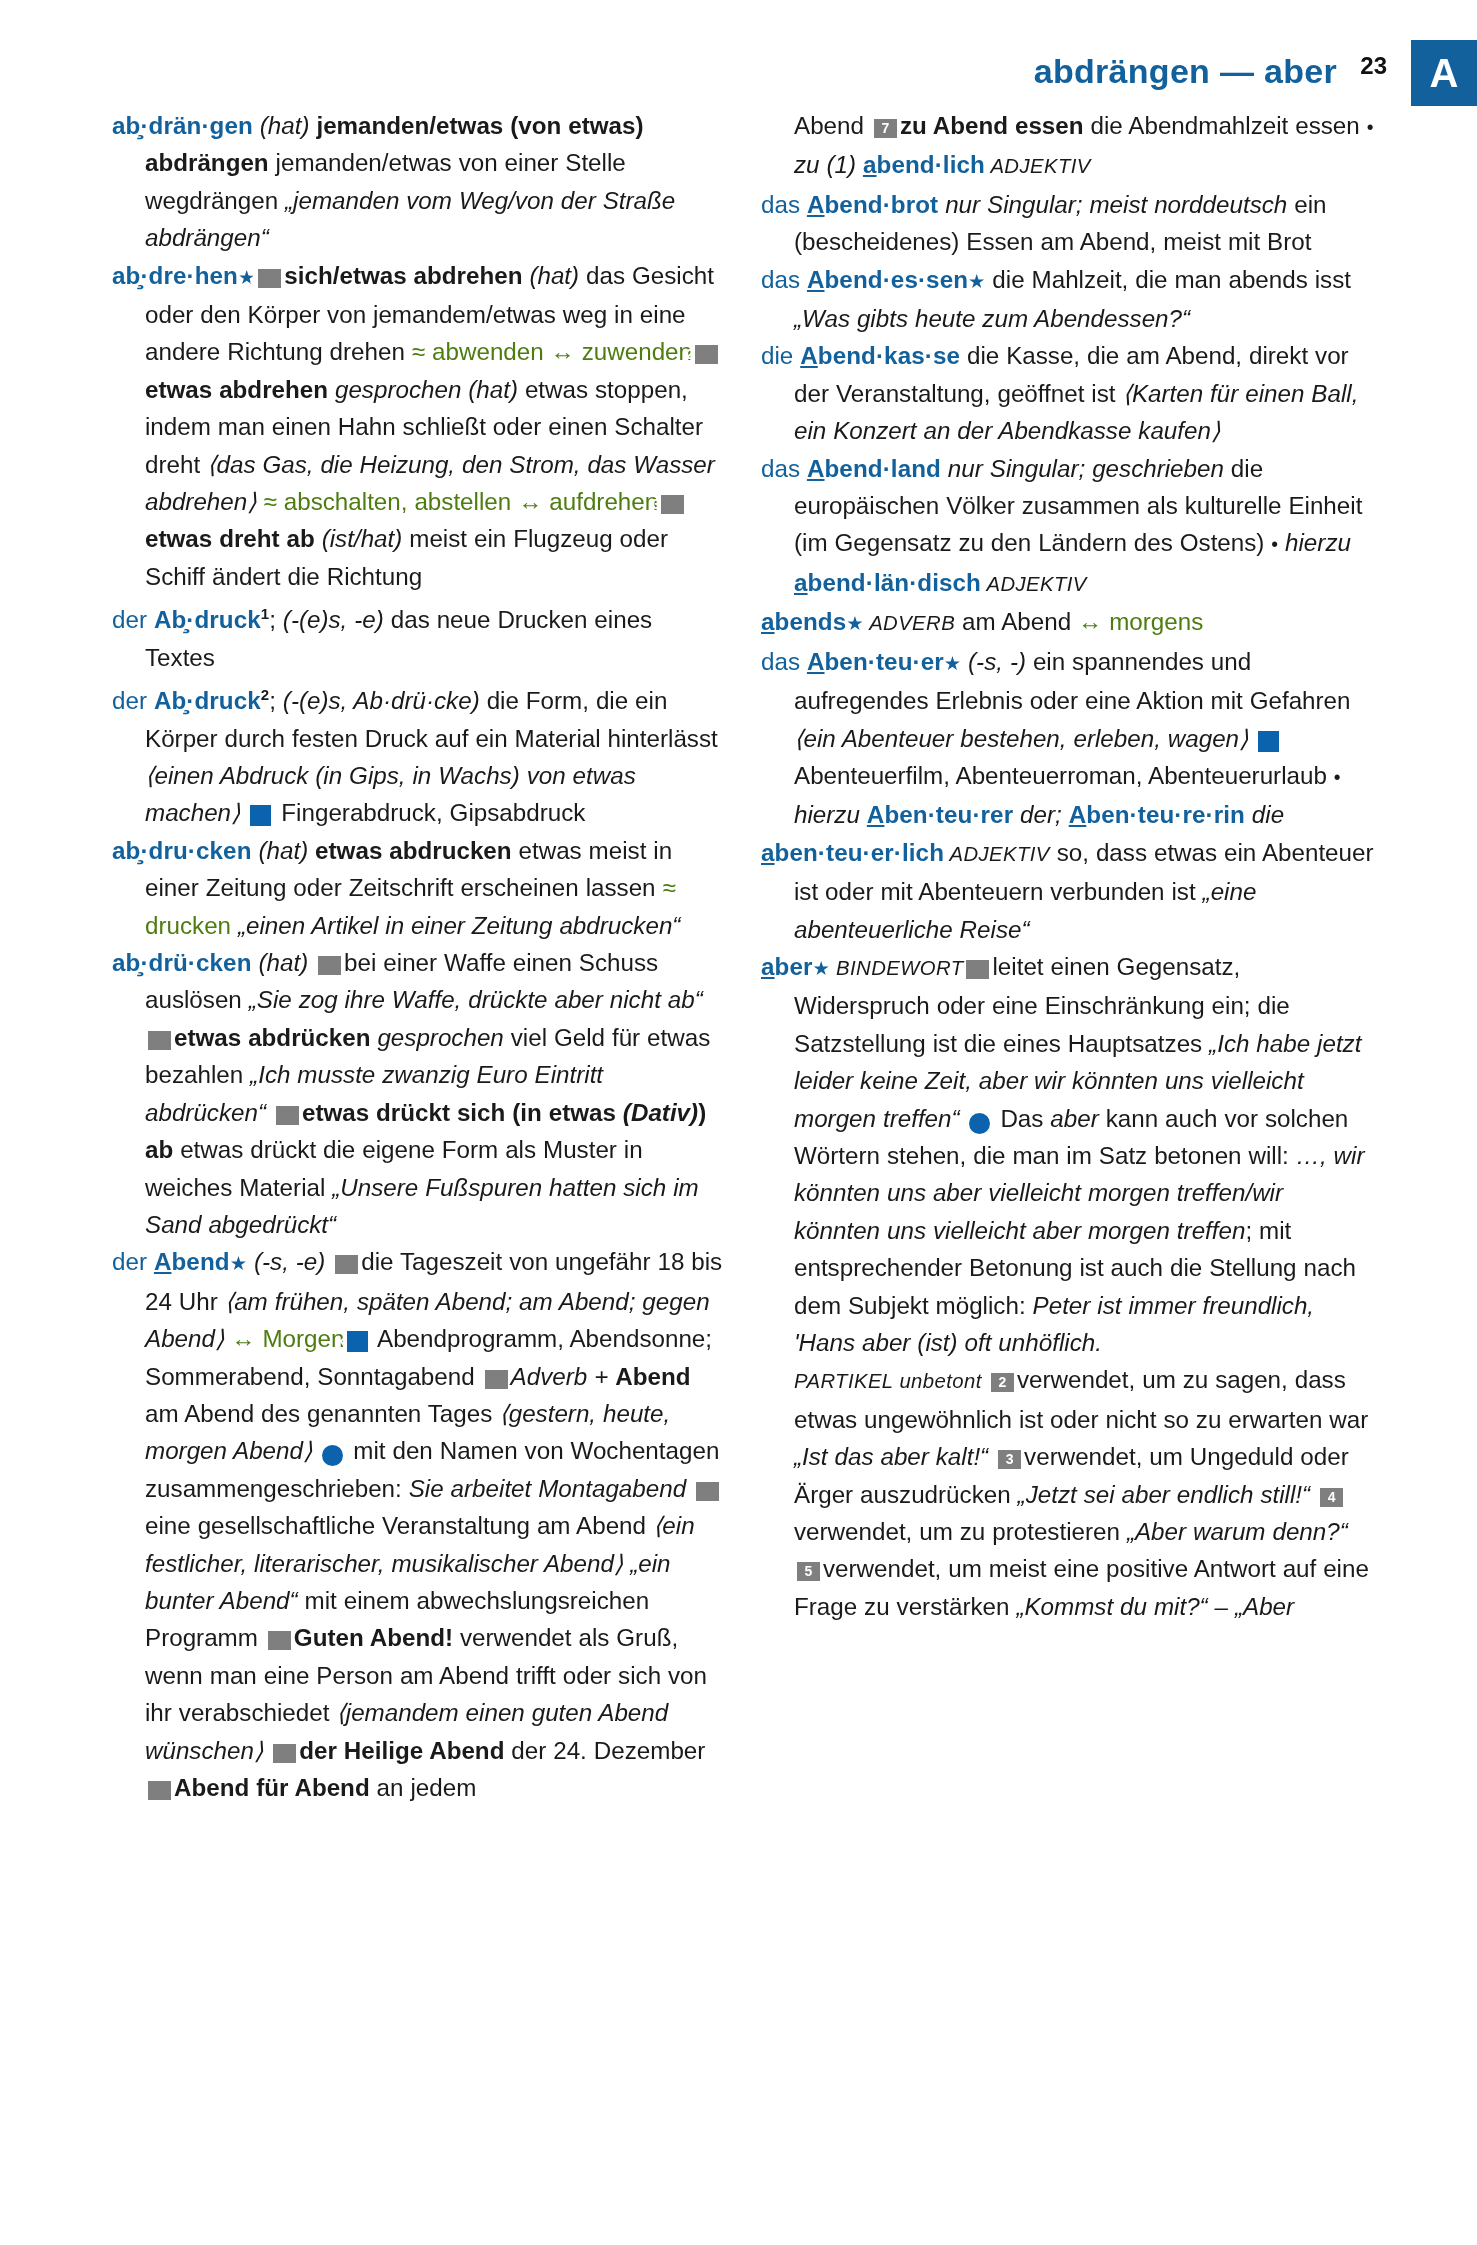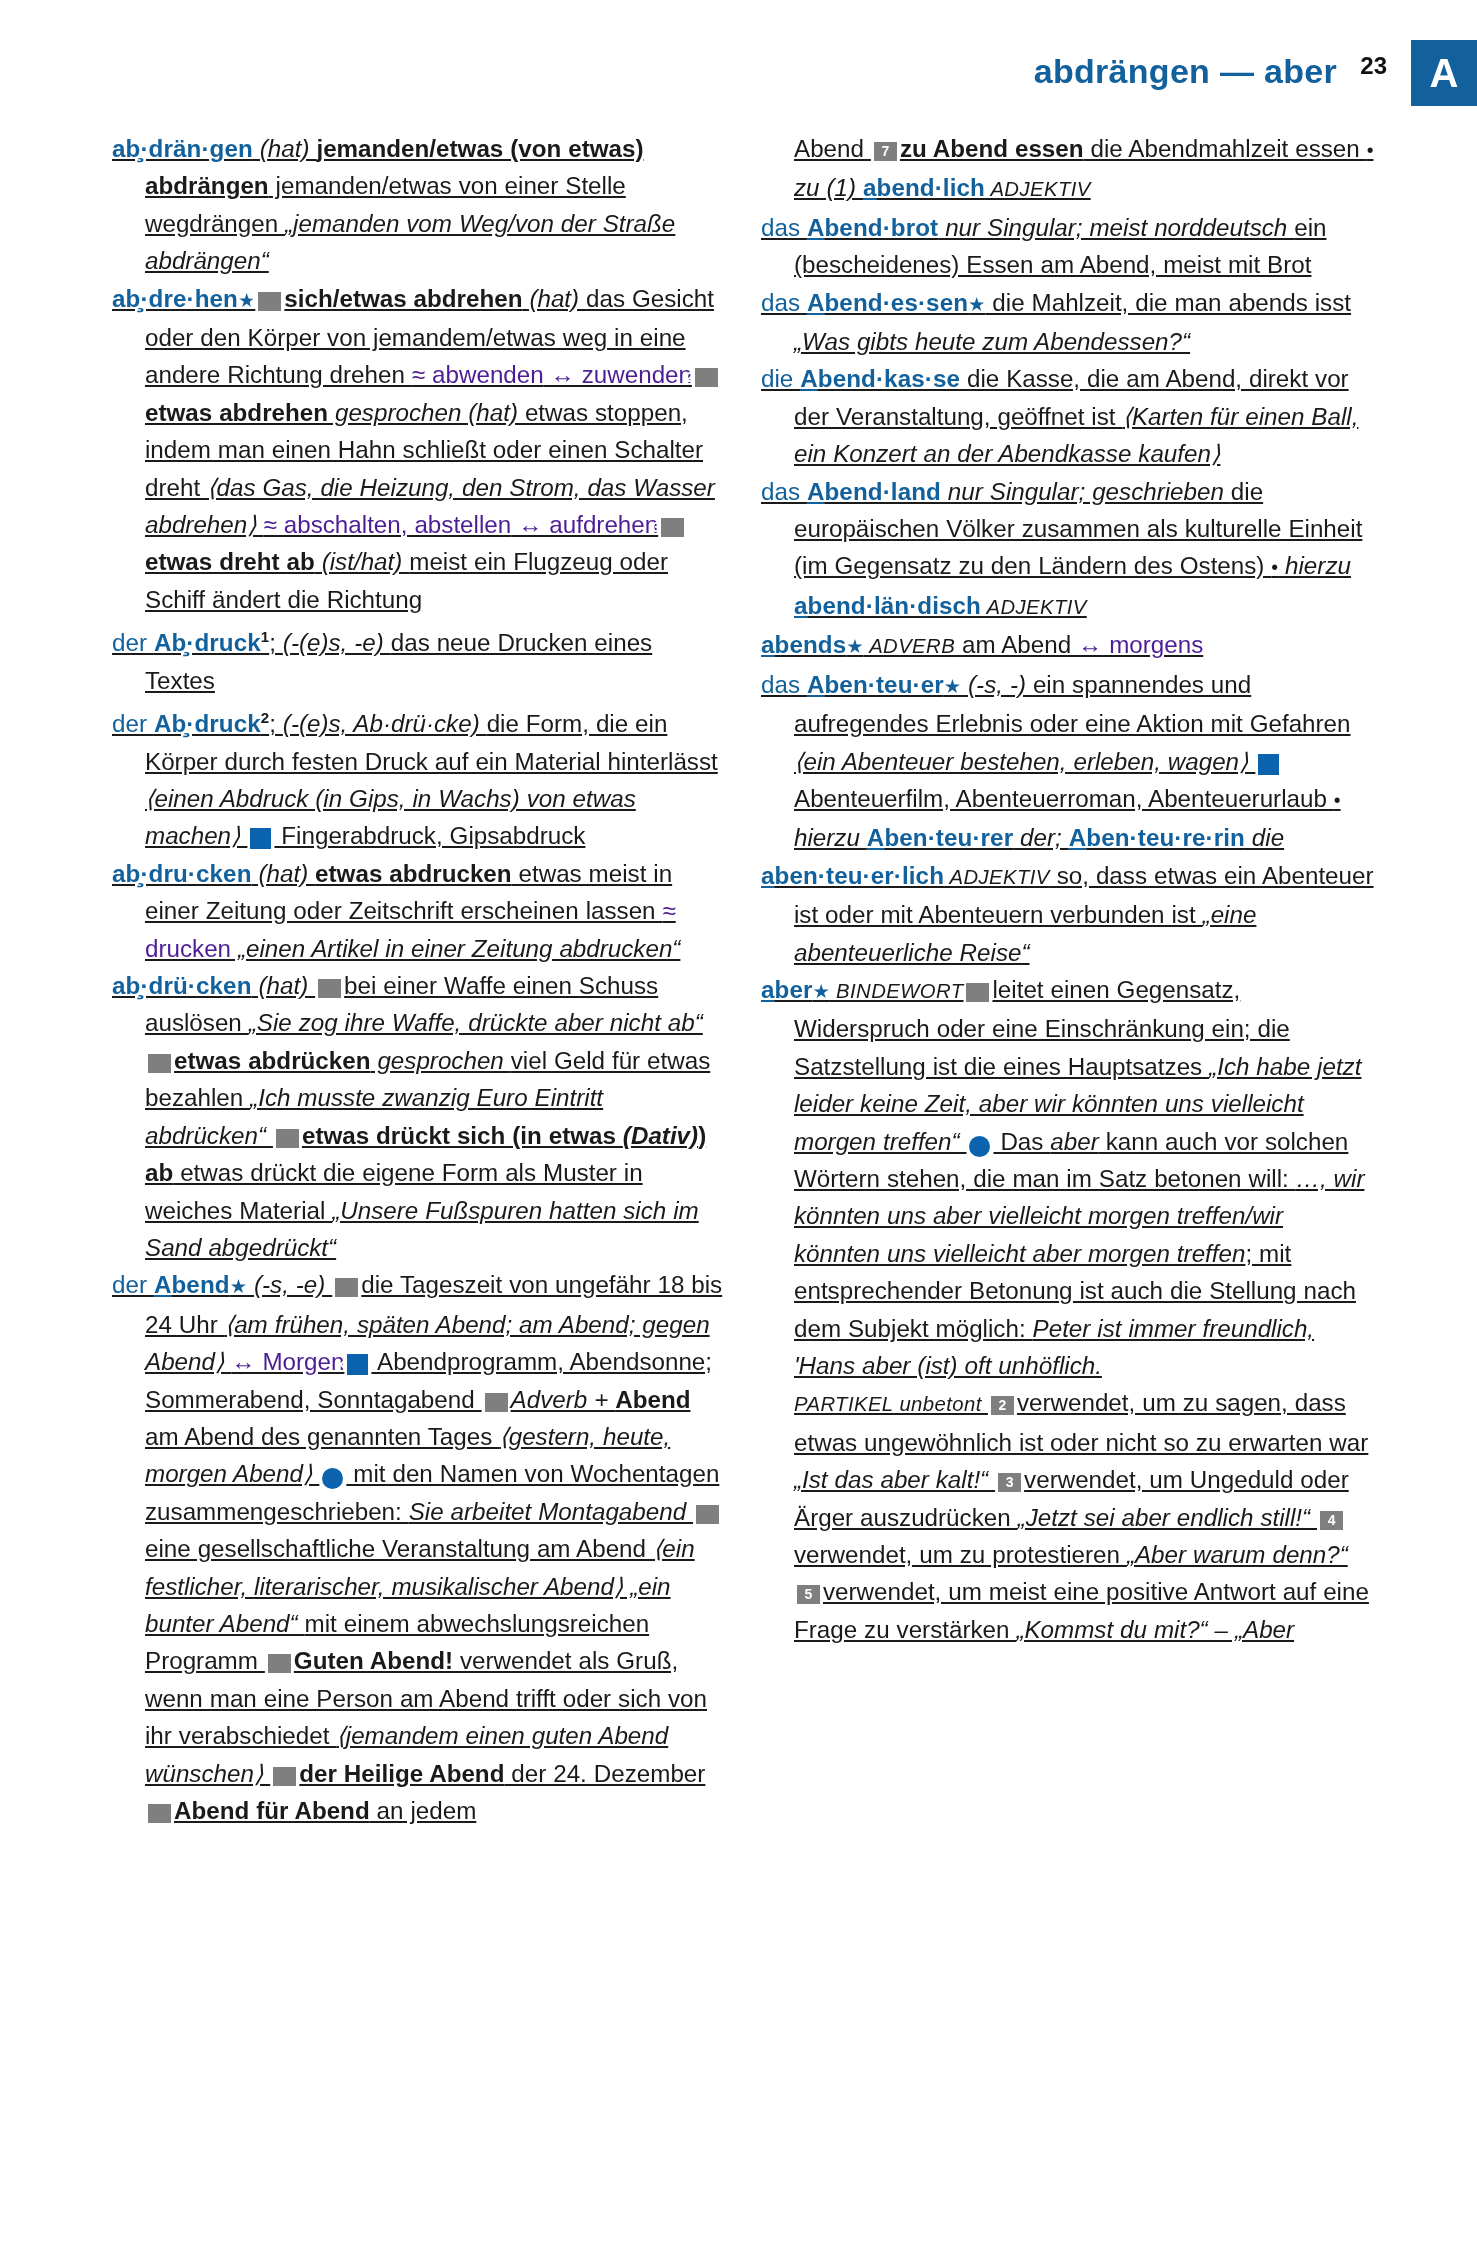--- a/index.html
+++ b/index.html
@@ -28,23 +28,23 @@
   .thumb-tab{
     position:absolute;right:0;top:0;
     width:66px;height:66px;background:#12619c;
     color:#ffffff;font-size:40px;font-weight:bold;
     display:flex;align-items:center;justify-content:center;
     line-height:1;
   }
 
   
   .cols{
-    position:absolute;left:112px;top:130px;
+    position:absolute;left:112px;top:107px;
     width:1262px;height:2060px;
-    display:flex;gap:36px;text-decoration:underline;
+    display:flex;gap:36px;
   }
   .col{width:613px;}
 
   .entry{
     font-size:24.2px;
     line-height:37.4px;
     text-align:left;
     text-indent:-33px;
     padding-left:33px;
     hyphens:manual;
@@ -56,21 +56,21 @@
   .art{color:#12619c;}                                  
   .hw{
     color:#12619c;font-weight:bold;letter-spacing:.1px;
   }
   .hw .u{text-decoration:underline;text-underline-offset:2px;}
   .sup{font-size:.62em;vertical-align:super;font-weight:bold;}
   .star{color:#12619c;font-size:.8em;}
   .b{font-weight:bold;}
   .i{font-style:italic;}
   .sc{font-style:italic;font-size:.84em;letter-spacing:.4px;}  
-  .syn,.ant{color:#4c1d95;}
+  .syn,.ant{color:#4d7c0f;}
 
   
   .num{
     display:inline-block;
     min-width:19px;height:19px;
     background:#7f7f7f;color:#fff;
     font-size:14px;font-weight:bold;line-height:19px;
     text-align:center;
     vertical-align:1px;
     margin:0 3px;

